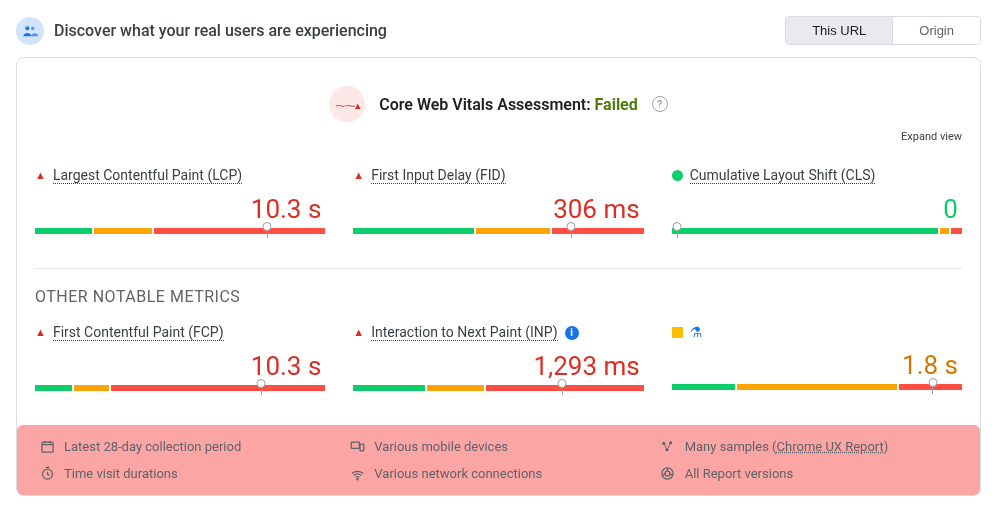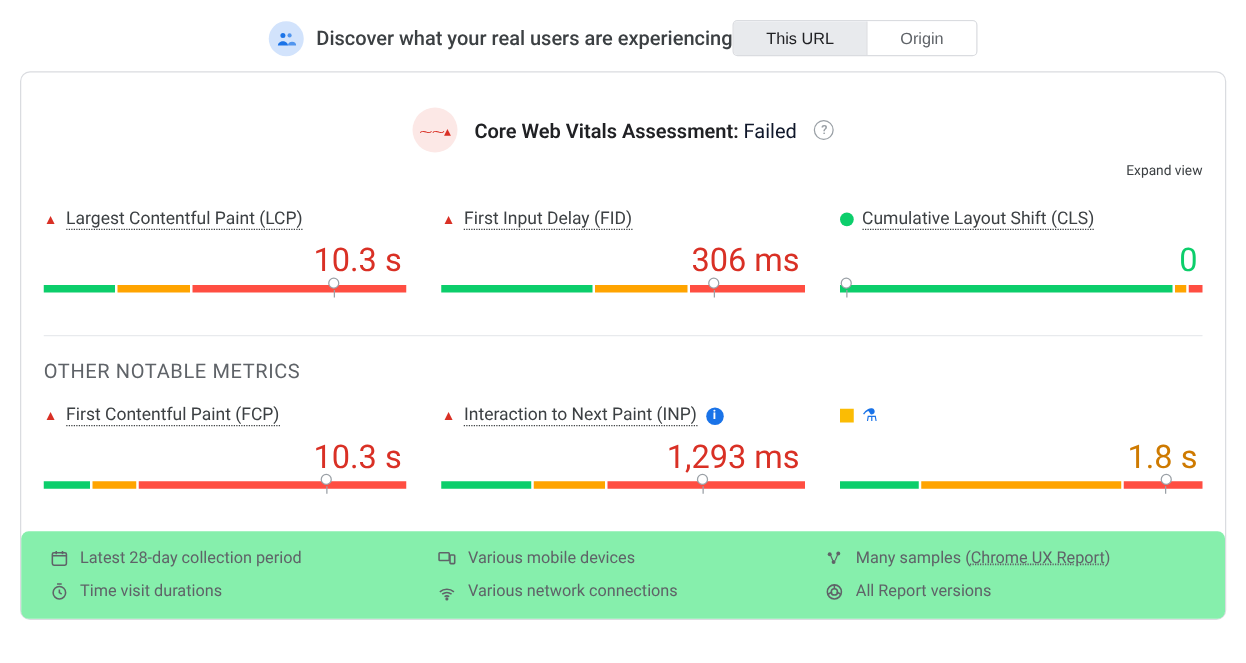--- a/index.html
+++ b/index.html
@@ -7,21 +7,21 @@
     margin: 0;
     font-family: -apple-system, BlinkMacSystemFont, "Segoe UI", Roboto, Arial, sans-serif;
     font-size: 14px;
     color: #3c4043;
     background: #fff;
     padding: 16px;
   }
   .header-row {
     display: flex;
     align-items: center;
-    justify-content: center;
+    justify-content: space-between;
     margin-bottom: 12px;
   }
   .header-left {
     display: flex;
     align-items: center;
     gap: 10px;
   }
   .header-icon {
     width: 28px; height: 28px;
     border-radius: 50%;
@@ -76,22 +76,22 @@
     color: #d93025;
     font-size: 11px;
     letter-spacing: -1px;
   }
   .assessment-text {
     font-size: 16px;
     font-weight: 600;
     color: #202124;
   }
   .assessment-text .failed {
-    color: #0f172a;
-    font-weight: 400;
+    color: #4d7c0f;
+    font-weight: 700;
   }
   .q-icon {
     width:16px; height:16px; border:1.5px solid #9aa0a6; border-radius:50%;
     display:inline-flex; align-items:center; justify-content:center;
     font-size:10px; color:#9aa0a6; font-weight:600;
   }
   .expand-row {
     display:flex; justify-content:flex-end;
     margin-bottom: 24px;
   }
@@ -158,21 +158,21 @@
     width:1px; height:6px;
     background:#9aa0a6;
     transform:translateX(-50%);
   }
   .divider { border:none; border-top:1px solid #e8eaed; margin:24px 0 18px 0; }
   .section-label {
     font-size:16px; letter-spacing:0.5px; color:#5f6368;
     margin-bottom:18px;
   }
   .footer-box {
-    background:#86efac;
+    background:#fca5a5;
     border-radius:6px;
     margin: 24px -18px 0 -18px;
     padding: 14px 22px;
     display:flex;
     gap: 12px;
     color:#5f6368;
   }
   .footer-col { flex:1 1 0; display:flex; flex-direction:column; gap:12px; }
   .footer-item { display:flex; align-items:center; gap:9px; font-size:13px; }
   .footer-item a { color:#5f6368; text-decoration: underline dotted; }

